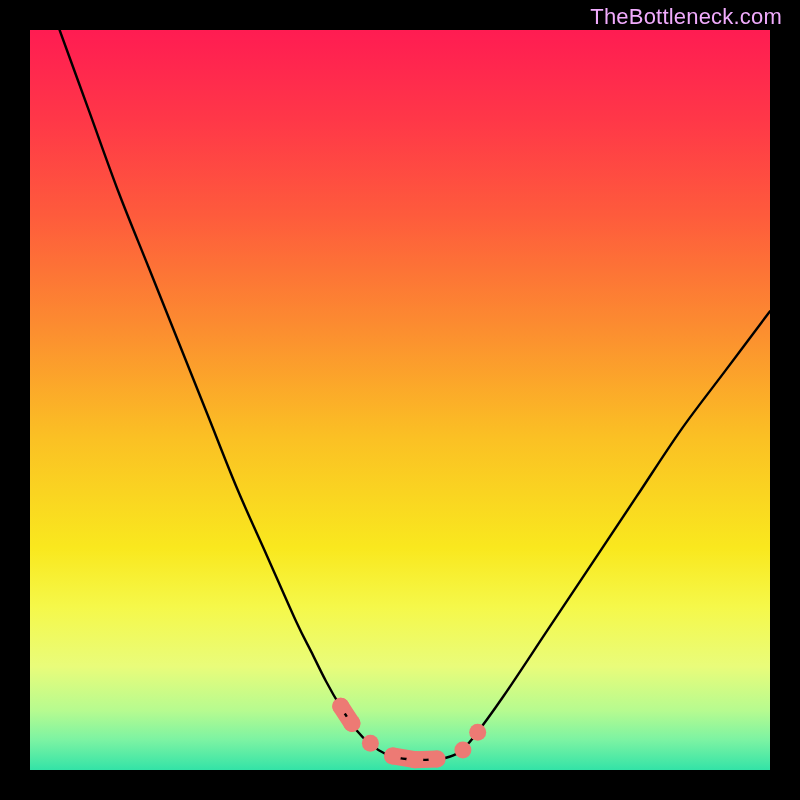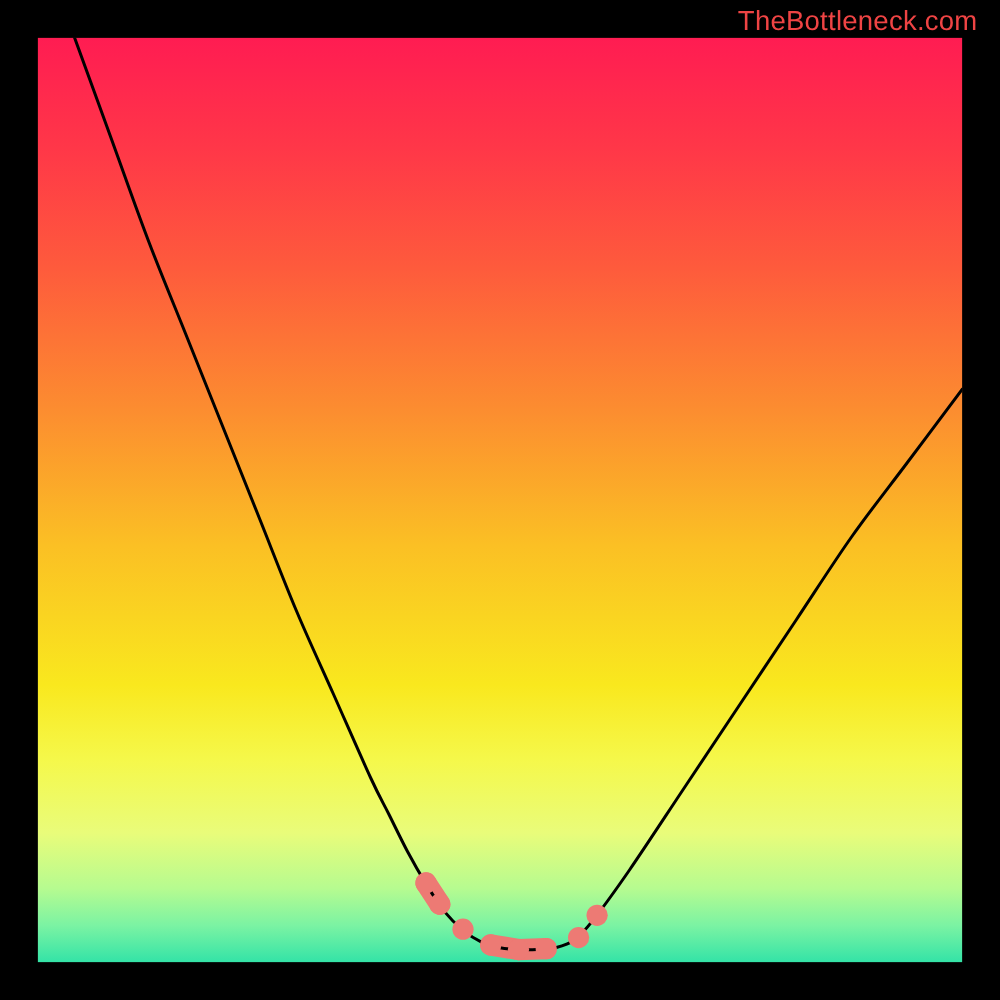--- a/index.html
+++ b/index.html
@@ -39,21 +39,21 @@
     left: 0;
     top: 0;
     width: 740px;
     height: 740px;
     overflow: visible;
   }
   .watermark {
     position: absolute;
     top: 4px;
     right: 18px;
-    color: #ef4444;
+    color: #f0abfc;
     font-size: 22px;
     font-weight: 500;
     letter-spacing: 0.2px;
     user-select: none;
   }
 </style>
 </head>
 <body>
 
 <div class="frame">

